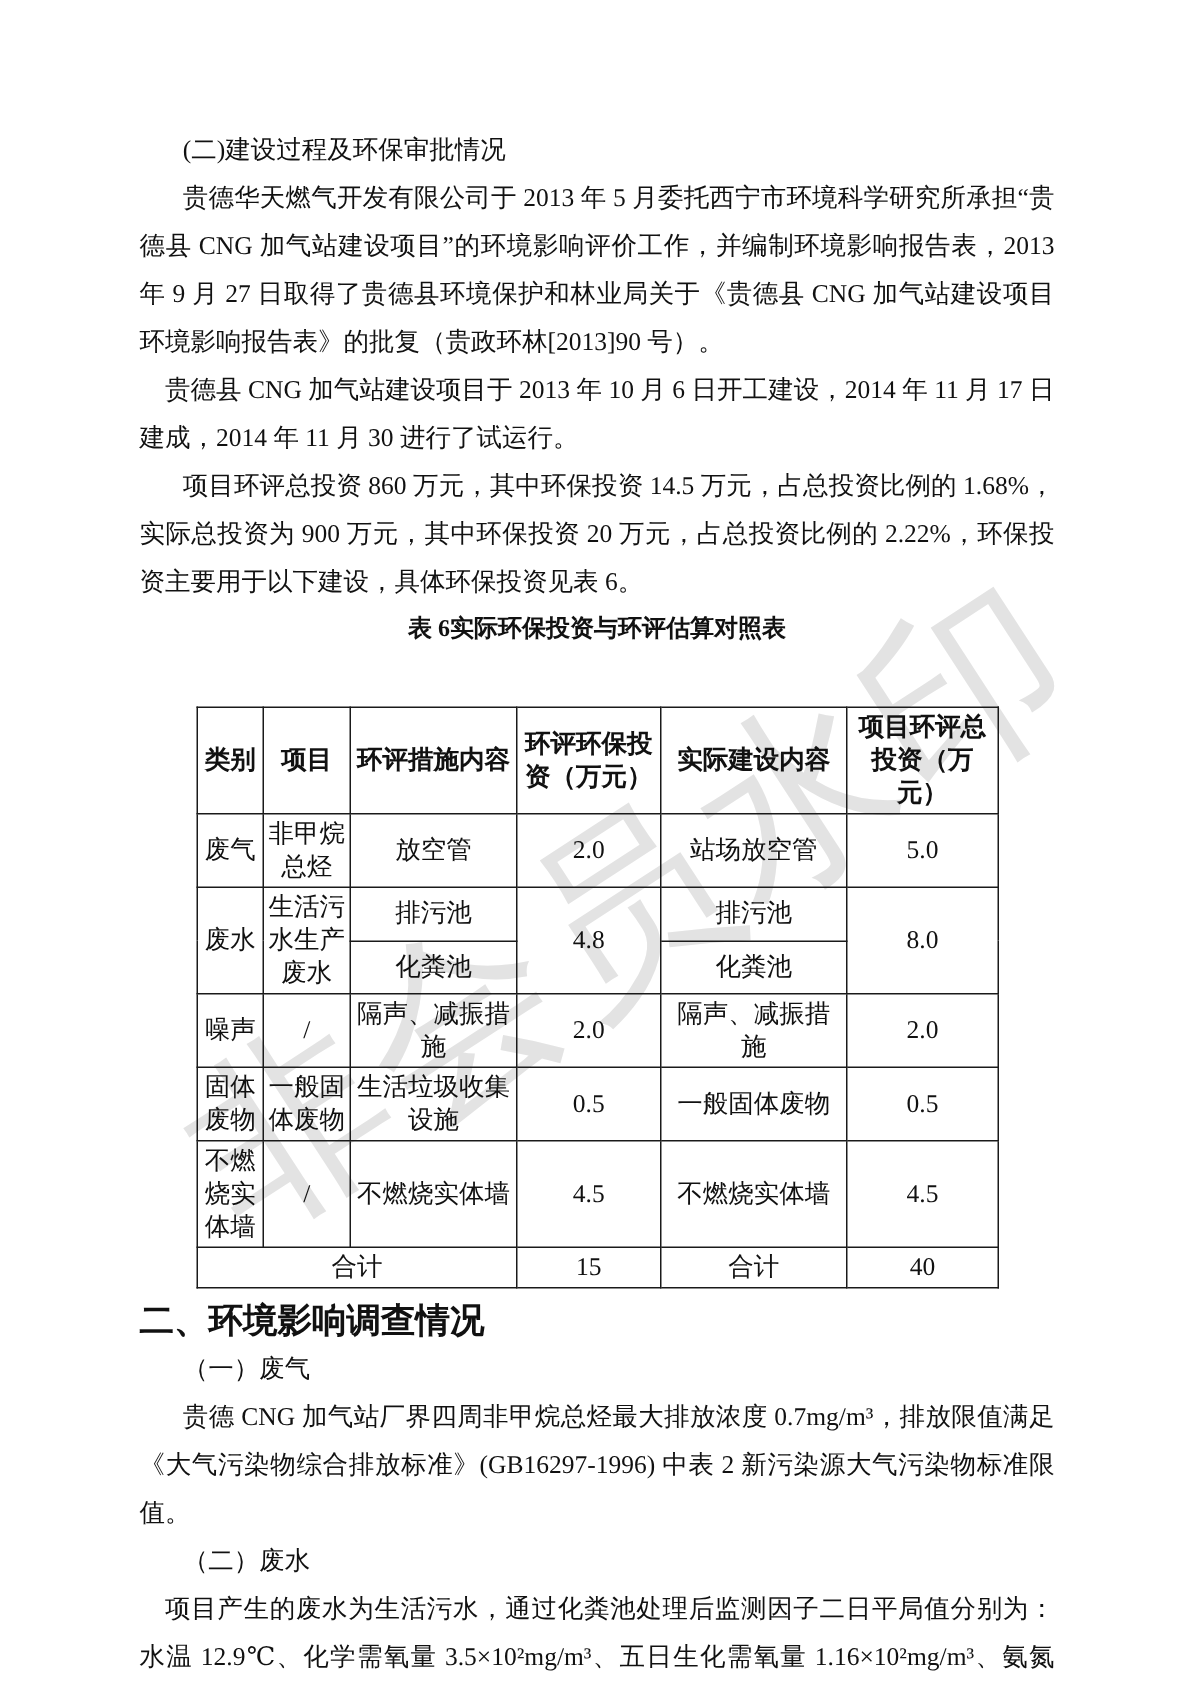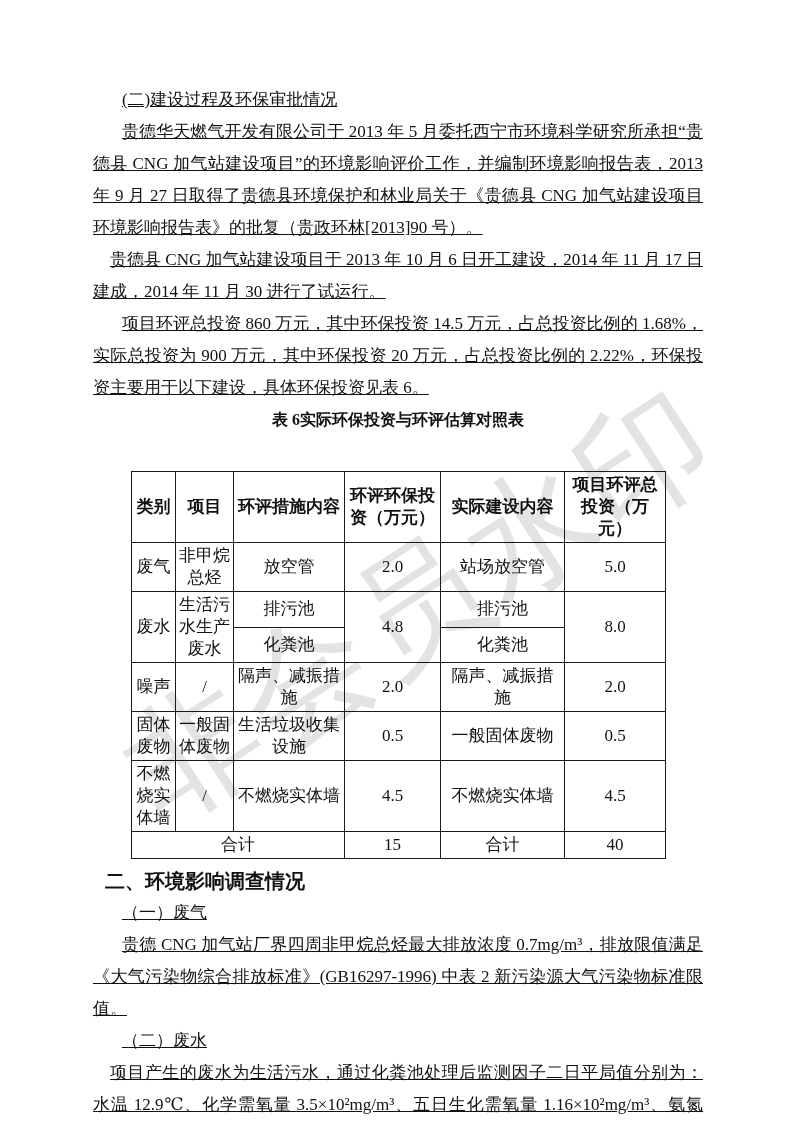--- a/index.html
+++ b/index.html
@@ -32,27 +32,26 @@
     left: 93px;
     top: 84px;
     width: 610px;
     z-index: 1;
   }
   .para, .h-sub {
     margin: 0;
     font-size: 17px;
     line-height: 32px;
     text-align: justify;
-    text-decoration: underline;
   }
   .indent-2 { text-indent: 1.7em; }
   .indent-1 { text-indent: 1em; }
   .h-main {
-    margin: 6px 0 0 12px;
-    font-size: 20px;
+    margin: 6px 0 0 0;
+    font-size: 23px;
     line-height: 32px;
     font-weight: bold;
   }
   .table-caption {
     margin: 5px 0 4px 38px;
     width: 534px;
     font-size: 16px;
     font-weight: bold;
     line-height: 22px;
     display: flex;

